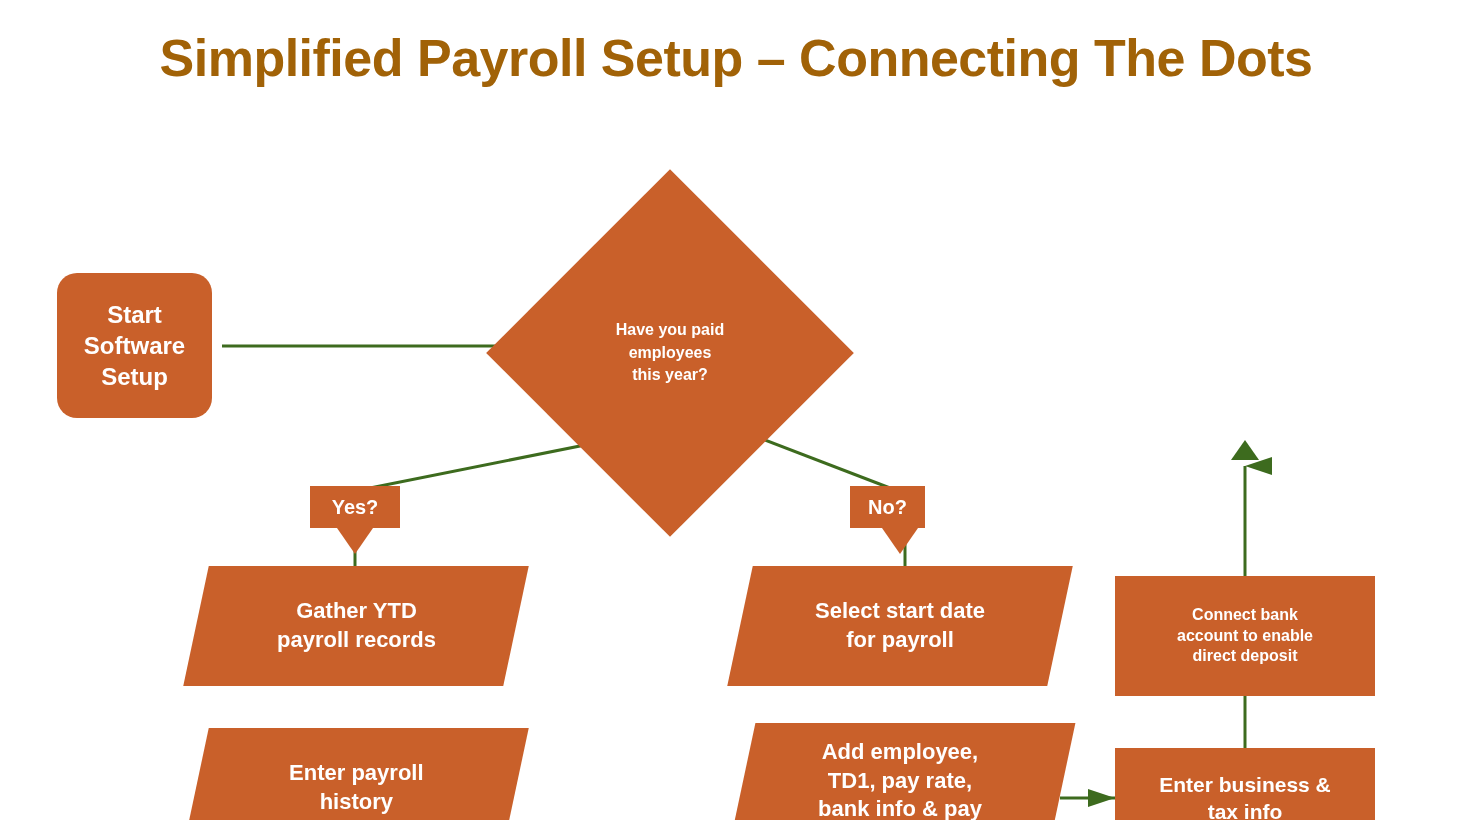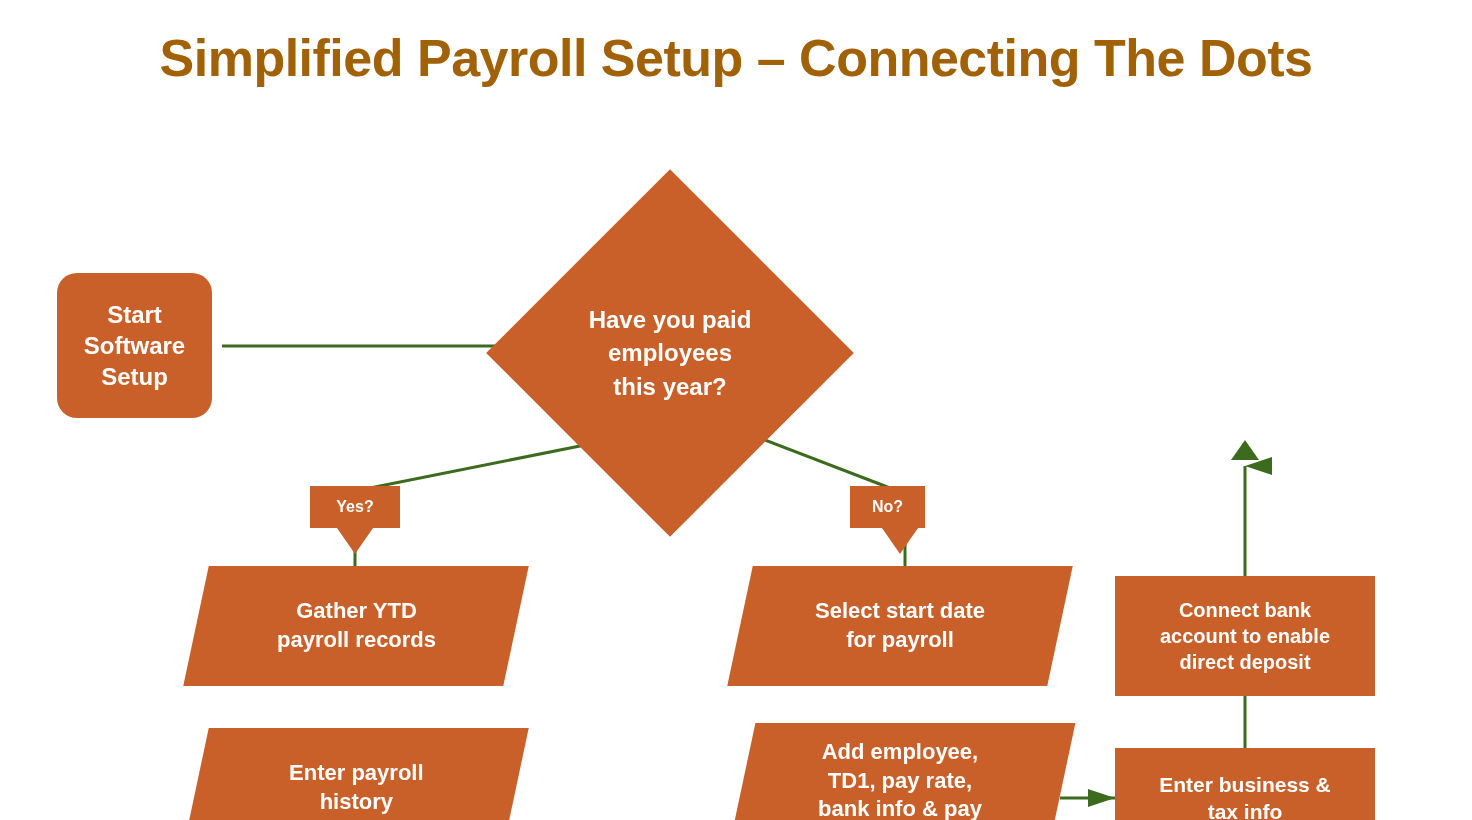--- a/index.html
+++ b/index.html
@@ -58,21 +58,21 @@
       width: 260px;
       height: 260px;
       background-color: #c9602a;
       transform: rotate(45deg);
       position: absolute;
     }
     .diamond-text {
       position: relative;
       z-index: 2;
       color: #ffffff;
-      font-size: 24px;
+      font-size: 16px;
       font-weight: 600;
       text-align: center;
       line-height: 1.4;
     }
 
     
     .parallelogram {
       background-color: #c9602a;
       transform: skewX(-12deg);
     }
@@ -107,21 +107,21 @@
       border-left: 14px solid transparent;
       border-right: 14px solid transparent;
       border-bottom: 20px solid #3d6b1e;
     }
 
     
     .branch-label {
       position: absolute;
       background-color: #c9602a;
       color: #ffffff;
-      font-size: 16px;
+      font-size: 20px;
       font-weight: 600;
       padding: 8px 14px;
       display: flex;
       align-items: center;
       justify-content: center;
     }
 
     
     .svg-overlay {
       position: absolute;
@@ -225,21 +225,21 @@
 bank info &amp; pay
 frequency</span>
     </div>
   </div>
 
   <div class="shape rectangle" style="left:1115px; top:650px; width:260px; height:100px; font-size:21px;">
     <span style="white-space:pre-line;">Enter business &amp;
 tax info</span>
   </div>
 
-  <div class="shape rectangle" style="left:1115px; top:478px; width:260px; height:120px; font-size:20px;">
+  <div class="shape rectangle" style="left:1115px; top:478px; width:260px; height:120px; font-size:16px;">
     <span style="white-space:pre-line;">Connect bank
 account to enable
 direct deposit</span>
   </div>
 
 
   <div class="arrow-head-up" style="left:1231px; top:342px;"></div>
 
 </div>
 

